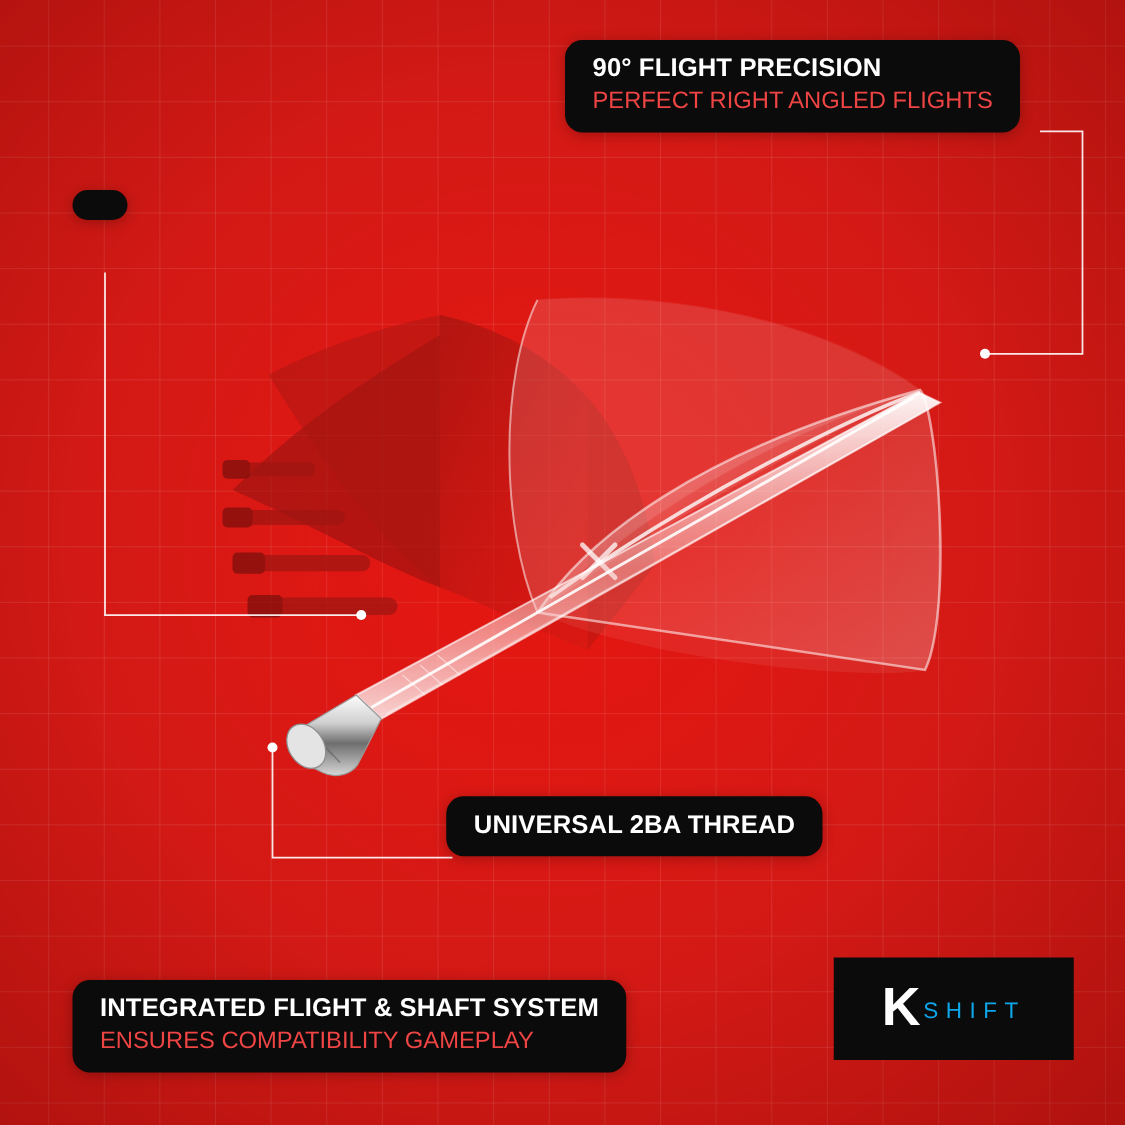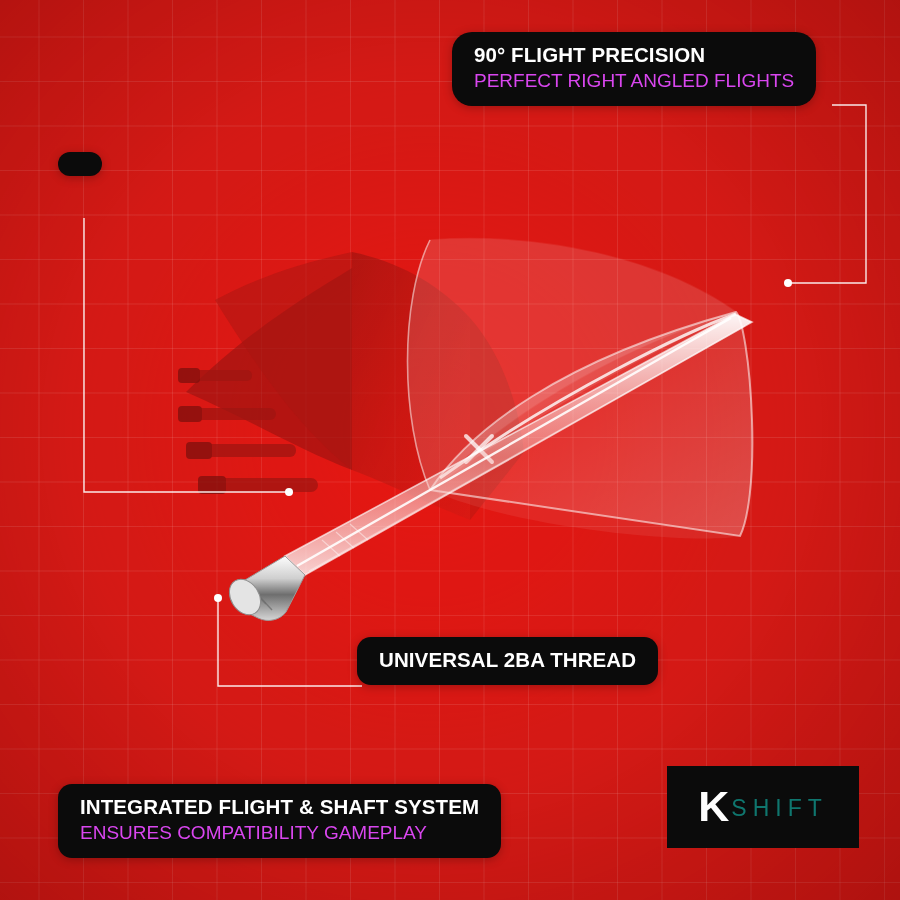--- a/index.html
+++ b/index.html
@@ -57,24 +57,24 @@
     font-weight: 700;
     letter-spacing: 0.1px;
     line-height: 1.18;
     white-space: nowrap;
   }
   .callout .sub {
     font-size: 19px;
     font-weight: 400;
     line-height: 1.2;
     margin-top: 3px;
-    color: #d946ef;
+    color: #ef4444;
     white-space: nowrap;
   }
-  #callout-precision { left: 452px; top: 32px; border-radius: 20px; }
+  #callout-precision { left: 452px; top: 32px; }
   #callout-material  { left: 58px;  top: 152px; }
   #callout-thread    { left: 357px; top: 637px; }
   #callout-system    { left: 58px;  top: 784px; }
 
   
   .leaders {
     position: absolute;
     inset: 0;
     pointer-events: none;
   }
@@ -95,22 +95,22 @@
   #logo .k {
     color: #ffffff;
     font-size: 43px;
     font-weight: 700;
     font-family: "Liberation Sans", sans-serif;
     letter-spacing: -1px;
     line-height: 1;
     transform: translateY(-1px);
   }
   #logo .shift {
-    color: #0f766e;
-    font-size: 23px;
+    color: #0ea5e9;
+    font-size: 18px;
     font-weight: 400;
     letter-spacing: 6px;
     line-height: 1;
     transform: translateY(1px);
   }
 </style>
 </head>
 <body>
 
 <div id="page">

